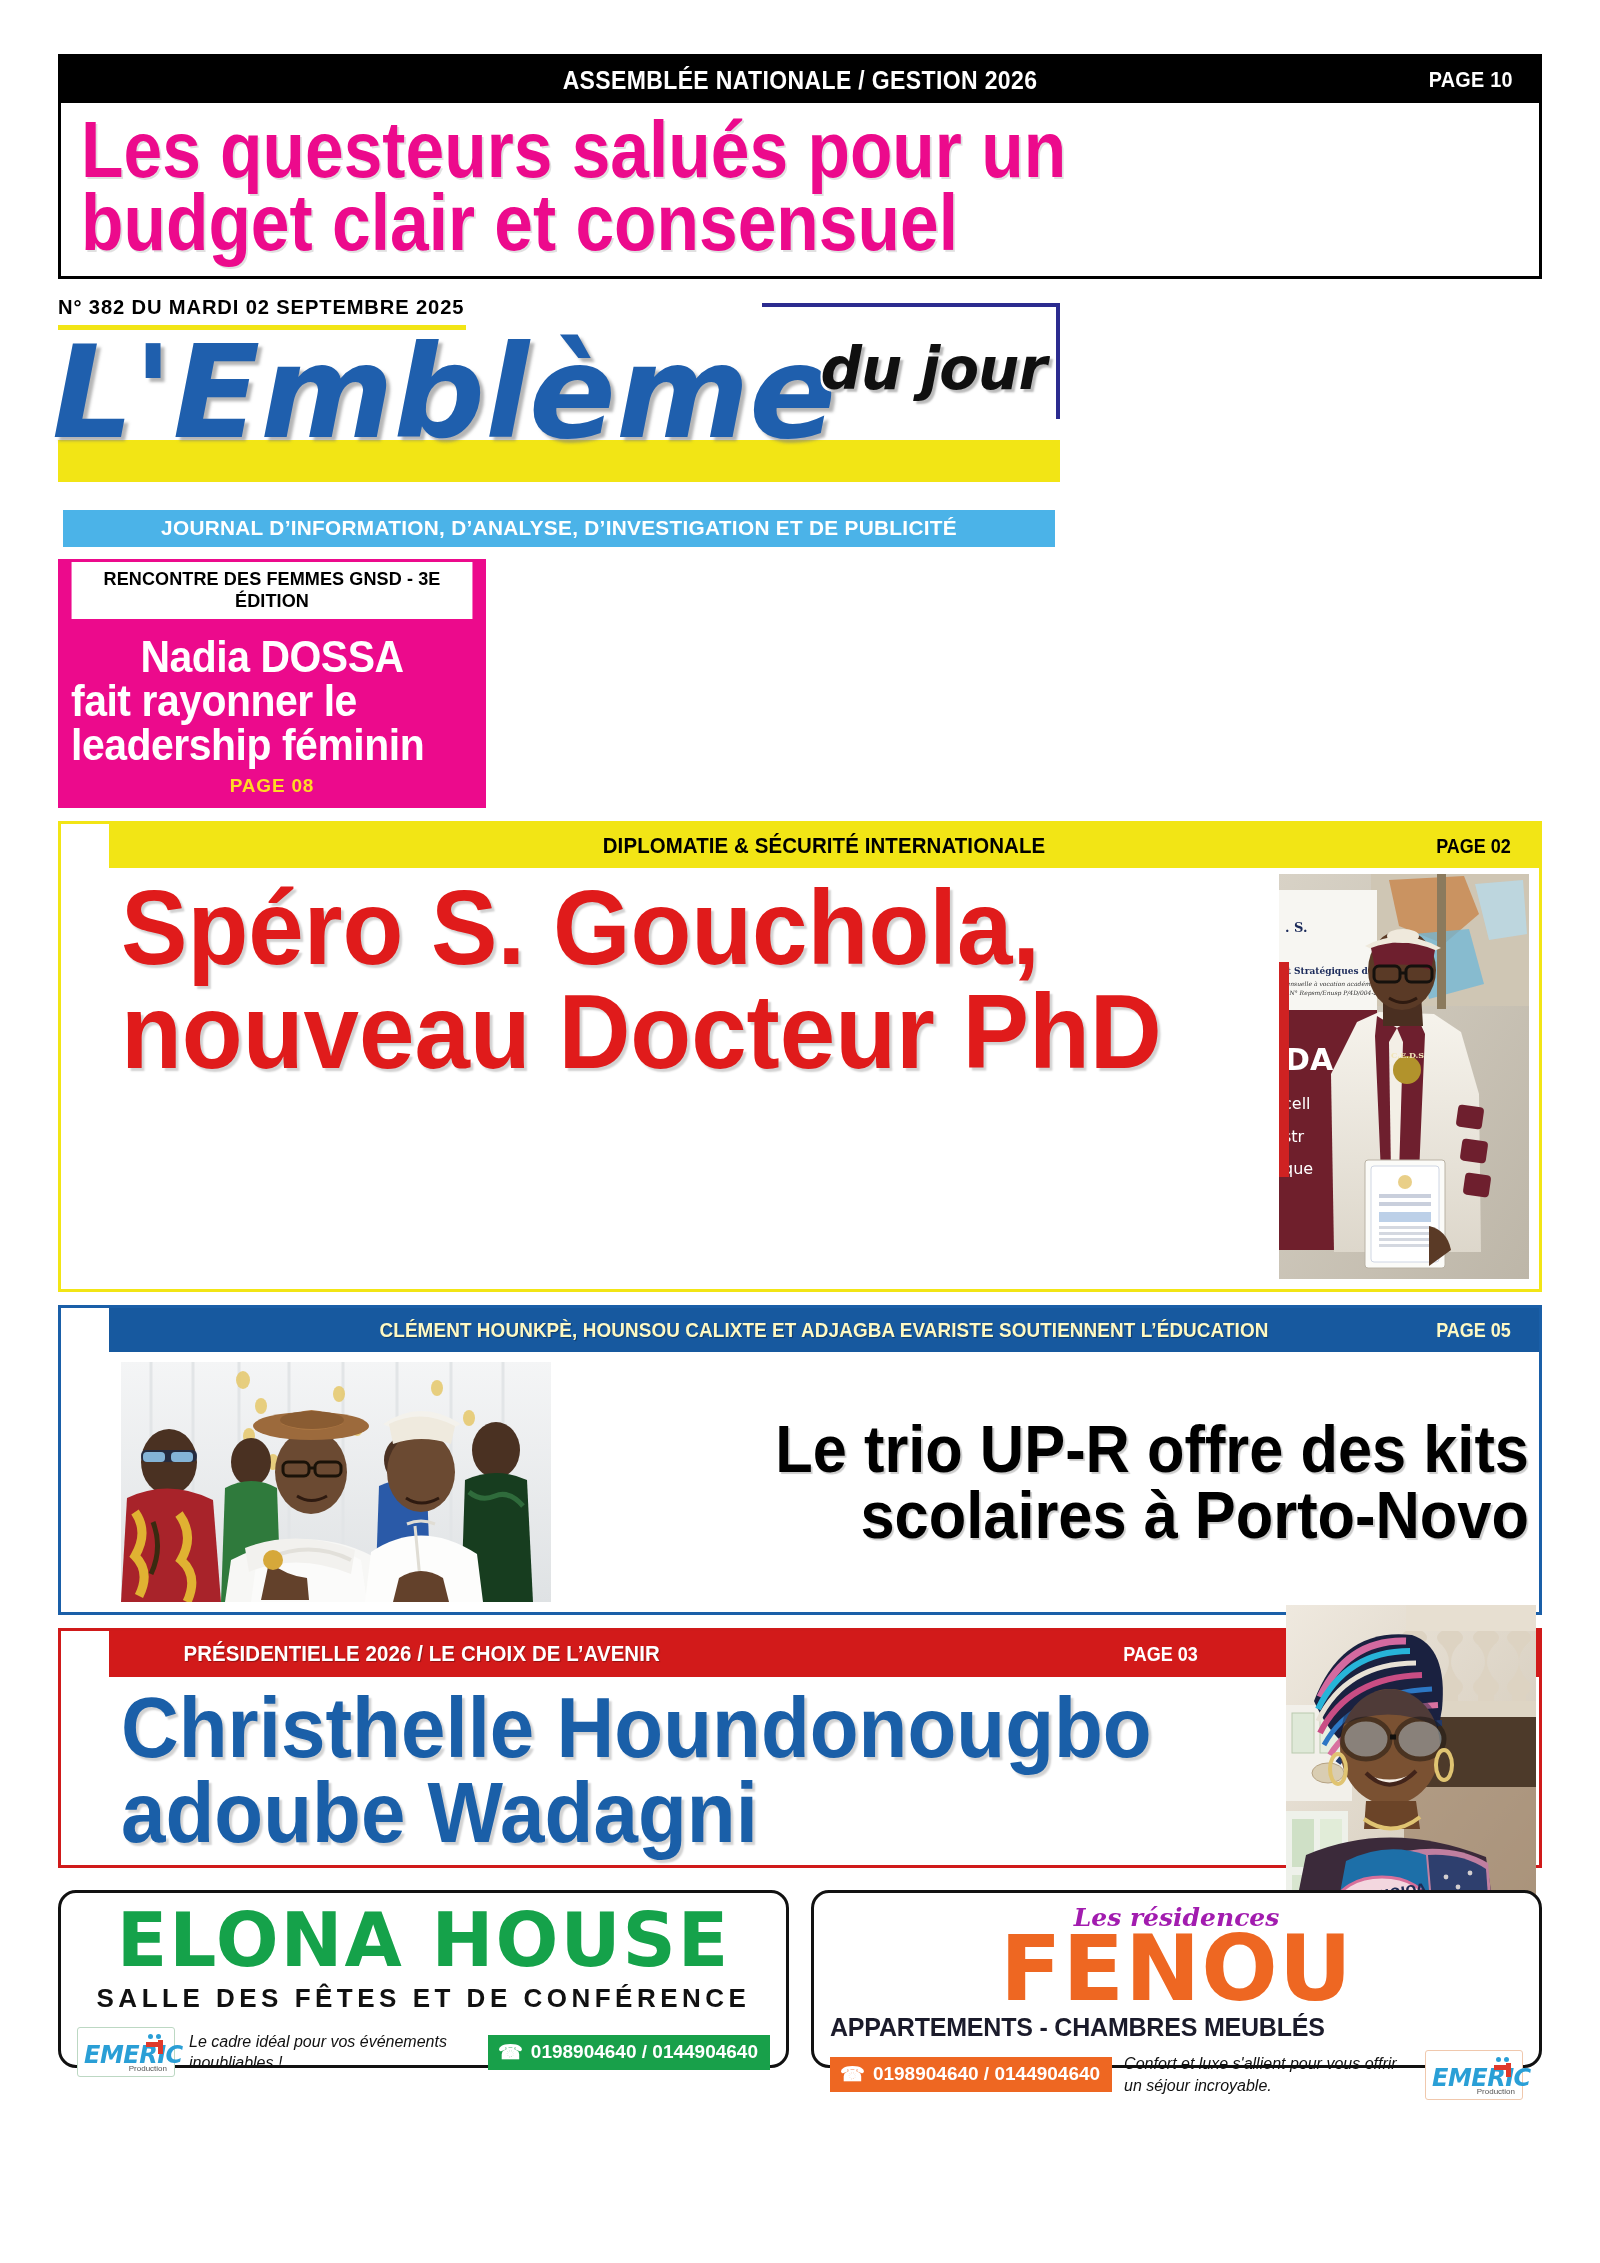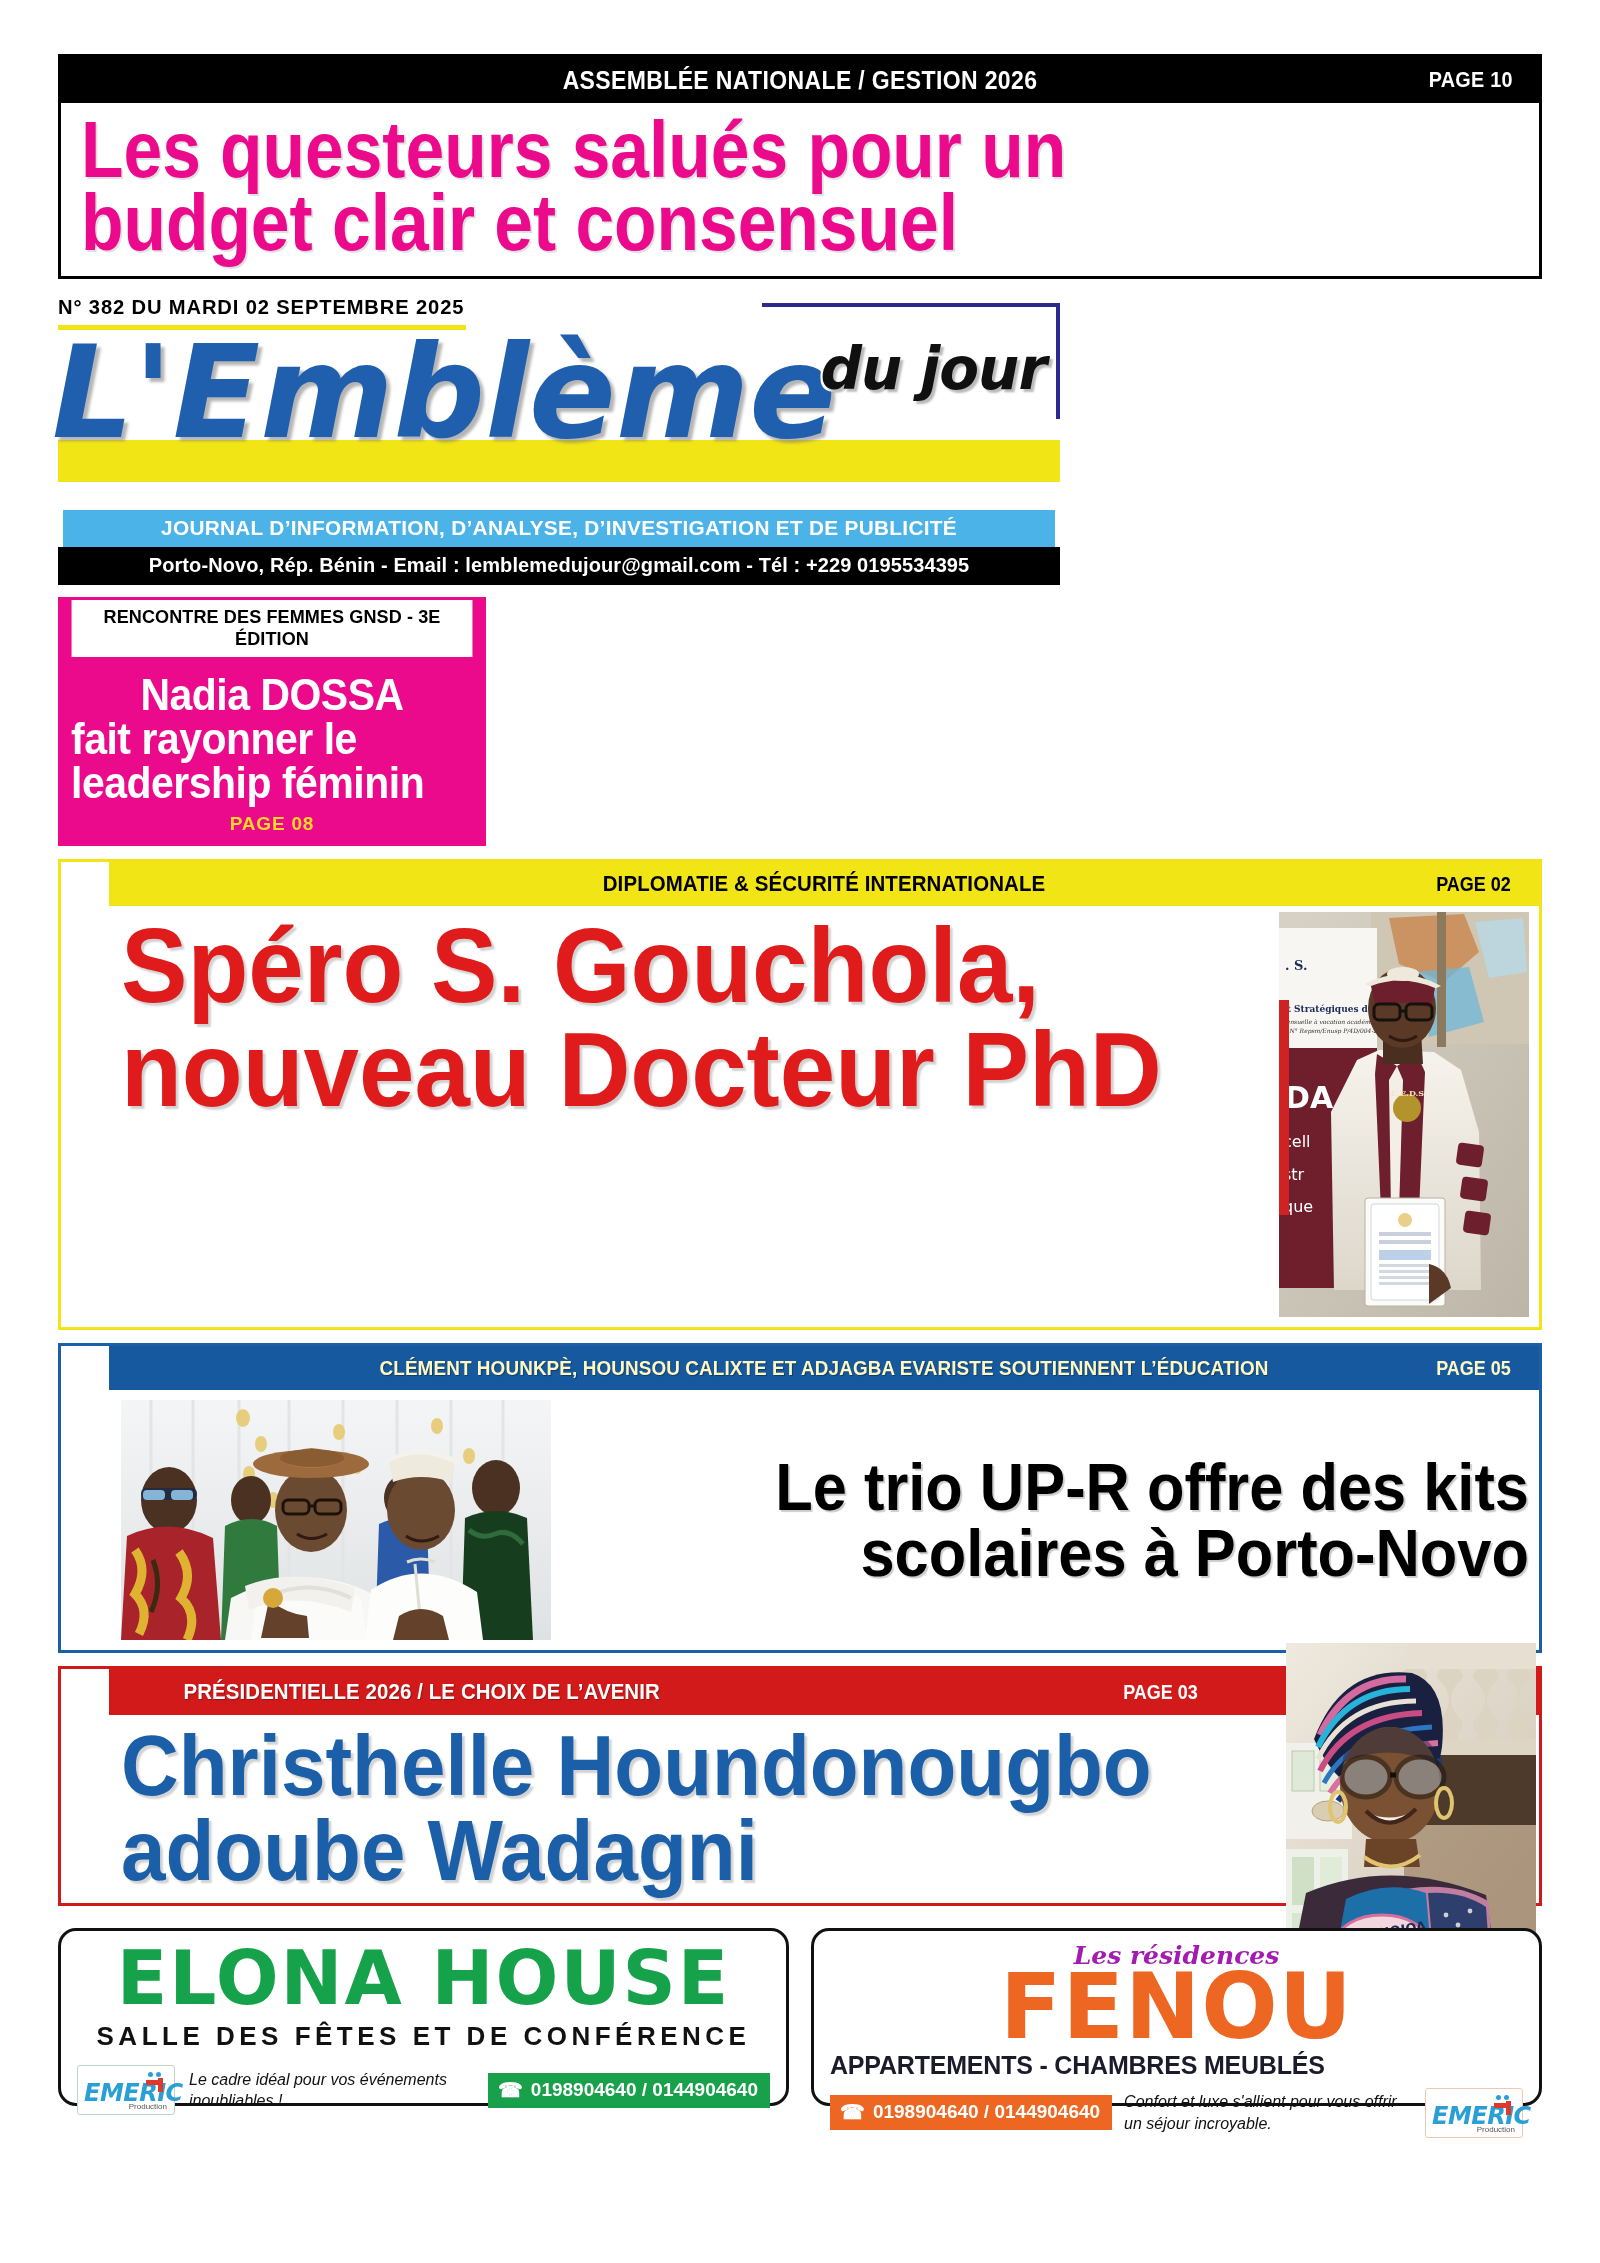--- a/index.html
+++ b/index.html
@@ -239,21 +239,20 @@
 
       <div class="logo-box">
         <div class="yellow-rule"></div>
         <div class="blue-frame"></div>
         <div class="yellow-band"></div>
         <div class="emblem-text">L'Emblème</div>
         <div class="dujour-text">du jour</div>
       </div>
 
       <div class="tagline-bar">JOURNAL D’INFORMATION, D’ANALYSE, D’INVESTIGATION ET DE PUBLICITÉ</div>
-      <div class="contact-bar">Porto-Novo, Rép. Bénin - Email : lemblemedujour@gmail.com - Tél : +229 0195534395</div>
     </div>
 
     <div class="mast-right">
       <div class="mr-kicker">RENCONTRE DES FEMMES GNSD - 3E ÉDITION</div>
       <div class="mr-body">
         <div class="mr-line center">Nadia DOSSA</div>
         <div class="mr-line">fait rayonner le</div>
         <div class="mr-line">leadership féminin</div>
       </div>
       <div class="mr-page">PAGE 08</div>

